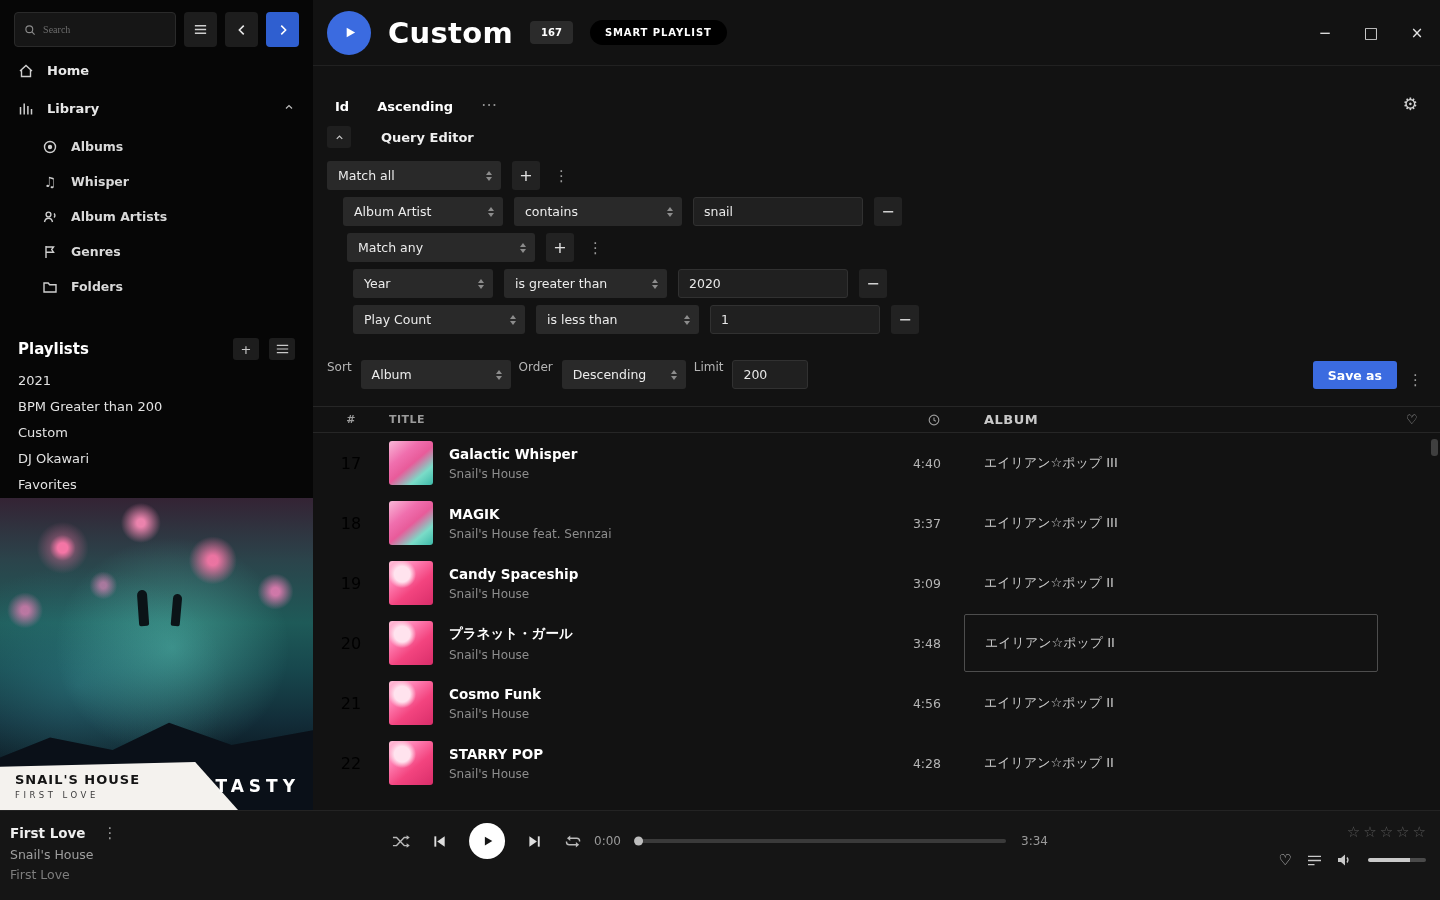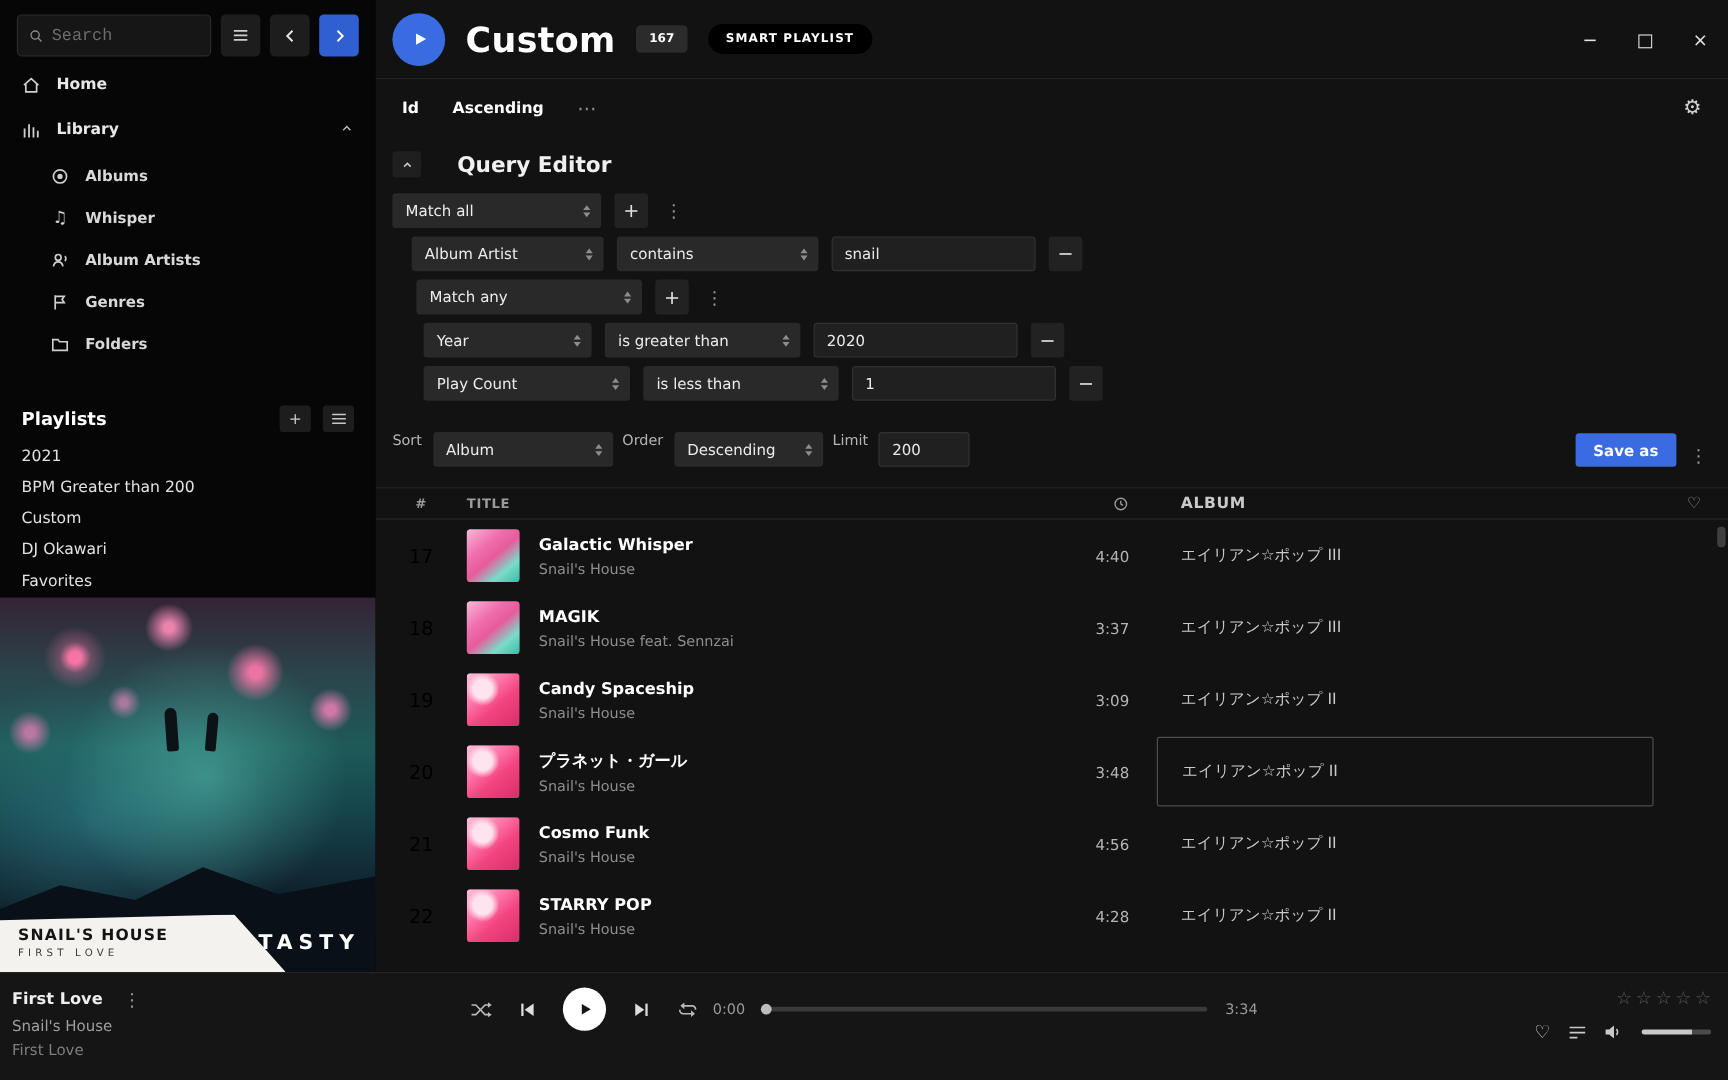--- a/index.html
+++ b/index.html
@@ -4,21 +4,21 @@
 <style>
   * { margin:0; padding:0; box-sizing:border-box; }
   html,body { width:1440px; height:900px; overflow:hidden; background:#000; font-family:"DejaVu Sans","Liberation Sans",sans-serif; }
   .app { width:1440px; height:900px; display:flex; flex-direction:column; }
   .top { flex:1; display:flex; min-height:0; }
 
   
   .sidebar { width:313px; background:#060606; display:flex; flex-direction:column; position:relative; flex-shrink:0; }
   .sb-controls { display:flex; gap:8px; padding:12px 14px 8px; }
   .search-box { width:162px; height:35px; background:#161616; border:1px solid #2a2a2a; border-radius:4px; display:flex; align-items:center; padding:0 9px; gap:7px; }
-  .search-box input { background:transparent; border:none; outline:none; color:#bbb; font-size:14px; width:100%; font-family:Liberation Mono, monospace; }
+  .search-box input { background:transparent; border:none; outline:none; color:#bbb; font-size:10px; width:100%; font-family:Liberation Serif, serif; }
   .search-box input::placeholder { color:#6d6d6d; }
   .sb-btn { width:33px; height:35px; background:#1d1d1d; border-radius:4px; display:flex; align-items:center; justify-content:center; flex-shrink:0; }
   .sb-btn.accent { background:#2f5fd0; }
   .nav { padding-top:8px; }
   .nav-item { height:38px; display:flex; align-items:flex-start; gap:13px; padding:0 18px; color:#e8e8e8; font-size:13px; font-weight:700; }
   .nav-sub .nav-item { padding-left:42px; height:35px; font-size:12.5px; color:#d9d9d9; }
   .nav-item .chev { margin-left:auto; }
   .glyph-icon { color:#cfcfcf; font-size:14px; width:16px; text-align:center; }
   .playlists-head { margin:24px 18px 8px; display:flex; align-items:center; }
   .playlists-title { font-size:15px; font-weight:800; color:#fff; }
@@ -53,28 +53,28 @@
   
   .main { flex:1; background:#121212; position:relative; overflow:hidden; display:flex; flex-direction:column; }
   .main-header { height:66px; display:flex; align-items:center; gap:17px; padding-left:14px; border-bottom:1px solid #212121; position:relative; flex-shrink:0; }
   .play-fab { width:44px; height:44px; border-radius:50%; background:#3b6be0; display:flex; align-items:center; justify-content:center; flex-shrink:0; }
   .page-title { font-size:29px; font-weight:800; color:#fff; letter-spacing:.3px; }
   .count-chip { background:#2b2b2b; color:#fff; font-size:10px; font-weight:700; padding:6px 11px; border-radius:4px; }
   .smart-pill { background:#000; color:#fff; font-size:10px; font-weight:800; letter-spacing:.9px; padding:7px 15px; border-radius:14px; }
   .win-controls { position:absolute; right:14px; top:0; height:66px; display:flex; align-items:center; gap:28px; color:#e3e3e3; font-size:15px; }
   .win-controls span { width:18px; text-align:center; }
 
-  .toolbar { height:48px; display:flex; align-items:center; gap:28px; padding:0 22px; color:#fff; font-size:13px; font-weight:700; position:relative; flex-shrink:0; }
+  .toolbar { height:48px; display:flex; align-items:flex-end; gap:28px; padding:0 22px; color:#fff; font-size:13px; font-weight:700; position:relative; flex-shrink:0; }
   .toolbar .more { color:#8f8f8f; font-weight:400; font-size:16px; }
   .toolbar .gear { position:absolute; right:22px; color:#d2d2d2; font-size:17px; font-weight:400; }
 
   .qe { padding:0 14px; flex-shrink:0; }
   .qe-head { display:flex; align-items:center; gap:30px; margin-top:12px; }
   .collapse-btn { width:24px; height:22px; background:#1f1f1f; border-radius:3px; display:flex; align-items:center; justify-content:center; }
-  .qe-title { font-size:18px; font-weight:700; color:#f0f0f0; }
+  .qe-title { font-size:13px; font-weight:700; color:#f0f0f0; }
   .qrow { display:flex; align-items:center; gap:11px; margin-top:7px; }
   .qrow.root { margin-top:13px; }
   .ind1 { margin-left:16px; } .ind2 { margin-left:20px; } .ind3 { margin-left:26px; }
   .select { background:#292929; height:29px; border-radius:3px; display:flex; align-items:center; justify-content:space-between; padding:0 9px 0 11px; font-size:12.5px; color:#ececec; }
   .w-match { width:174px; } .w-field { width:160px; } .w-op { width:168px; }
   .w-sort { width:150px; } .w-order { width:124px; }
   .input { background:#202020; border:1px solid #313131; height:29px; width:170px; border-radius:3px; color:#e8e8e8; font-size:12.5px; padding:0 10px; font-family:inherit; outline:none; }
   .input.w-limit { width:76px; }
   .icon-btn { width:28px; height:29px; background:#222; border-radius:3px; color:#e0e0e0; display:flex; align-items:center; justify-content:center; font-size:16px; flex-shrink:0; }
   .kebab { color:#9a9a9a; font-size:15px; padding:0 3px; }

